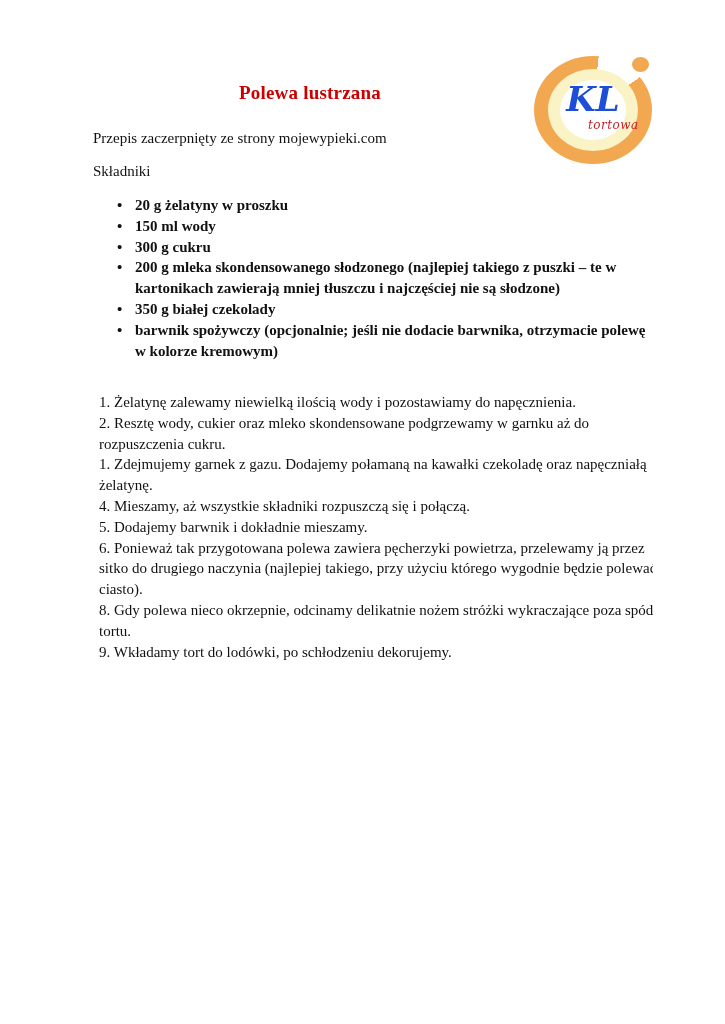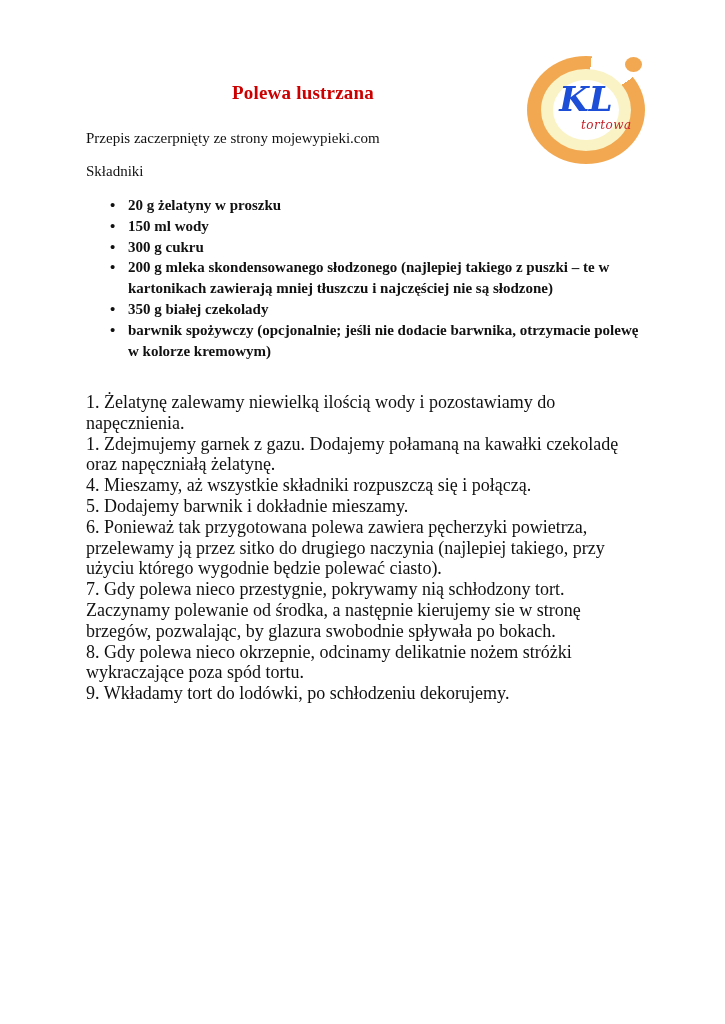--- a/index.html
+++ b/index.html
@@ -3,20 +3,21 @@
 <meta charset="utf-8">
 <style>
   html,body{margin:0;padding:0;background:#ffffff;}
   .page{
     position:relative;
     width:646px;height:1024px;
     background:#ffffff;
     font-family:"Liberation Serif","DejaVu Serif",serif;
     color:#111111;
     overflow:hidden;
+    margin-left:7px;
   }
   .title{
     position:absolute;left:85px;top:82px;width:436px;
     text-align:center;
     font-size:19px;font-weight:bold;
     color:#cc0000;
     letter-spacing:0.2px;
   }
   .intro{
     position:absolute;left:86px;top:128px;width:520px;
@@ -31,22 +32,22 @@
     margin:0;padding:0;list-style:none;
     font-size:15px;line-height:20.8px;font-weight:bold;
   }
   ul.ingredients li{position:relative;padding-left:42px;}
   ul.ingredients li::before{
     content:"\2022";
     position:absolute;left:24px;top:0;
     font-size:15px;
   }
   .steps{
-    position:absolute;left:86px;top:392px;width:558px;
-    font-size:18px;line-height:20.8px;
+    position:absolute;left:92px;top:392px;width:558px;
+    font-size:15px;line-height:20.8px;
   }
   .steps p{margin:0;}
   
   .logo{
     position:absolute;left:527px;top:56px;width:118px;height:108px;
   }
   .logo-ring{
     position:absolute;left:0;top:0;width:118px;height:108px;
     border-radius:50%;
     background:conic-gradient(#f2a851 0deg 6deg,transparent 6deg 55deg,#f2a851 55deg 360deg);
@@ -107,22 +108,22 @@
     <li>20 g żelatyny w proszku</li>
     <li>150 ml wody</li>
     <li>300 g cukru</li>
     <li>200 g mleka skondensowanego słodzonego (najlepiej takiego z puszki – te w kartonikach zawierają mniej tłuszczu i najczęściej nie są słodzone)</li>
     <li>350 g białej czekolady</li>
     <li>barwnik spożywczy (opcjonalnie; jeśli nie dodacie barwnika, otrzymacie polewę w kolorze kremowym)</li>
   </ul>
 
   <div class="steps">
     <p>1. Żelatynę zalewamy niewielką ilością wody i pozostawiamy do napęcznienia.</p>
+    <p>2. Resztę wody, cukier oraz mleko skondensowane podgrzewamy w garnku aż do rozpuszczenia cukru.</p>
     <p>1. Zdejmujemy garnek z gazu. Dodajemy połamaną na kawałki czekoladę oraz napęczniałą żelatynę.</p>
     <p>4. Mieszamy, aż wszystkie składniki rozpuszczą się i połączą.</p>
     <p>5. Dodajemy barwnik i dokładnie mieszamy.</p>
     <p>6. Ponieważ tak przygotowana polewa zawiera pęcherzyki powietrza, przelewamy ją przez sitko do drugiego naczynia (najlepiej takiego, przy użyciu którego wygodnie będzie polewać ciasto).</p>
-    <p>7. Gdy polewa nieco przestygnie, pokrywamy nią schłodzony tort. Zaczynamy polewanie od środka, a następnie kierujemy sie w stronę brzegów, pozwalając, by glazura swobodnie spływała po bokach.</p>
     <p>8. Gdy polewa nieco okrzepnie, odcinamy delikatnie nożem stróżki wykraczające poza spód tortu.</p>
     <p>9. Wkładamy tort do lodówki, po schłodzeniu dekorujemy.</p>
   </div>
 
 </div>
 
 </body></html>

